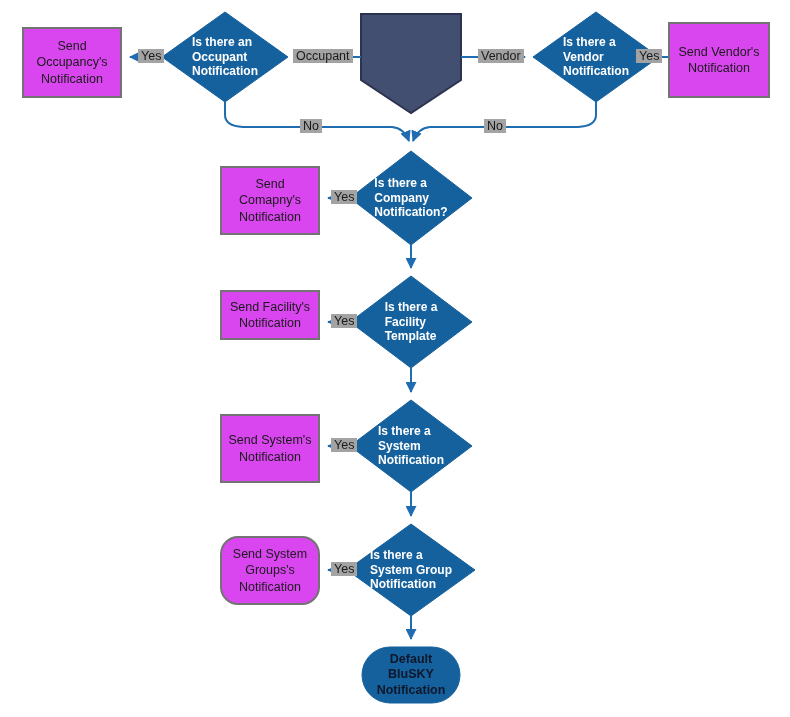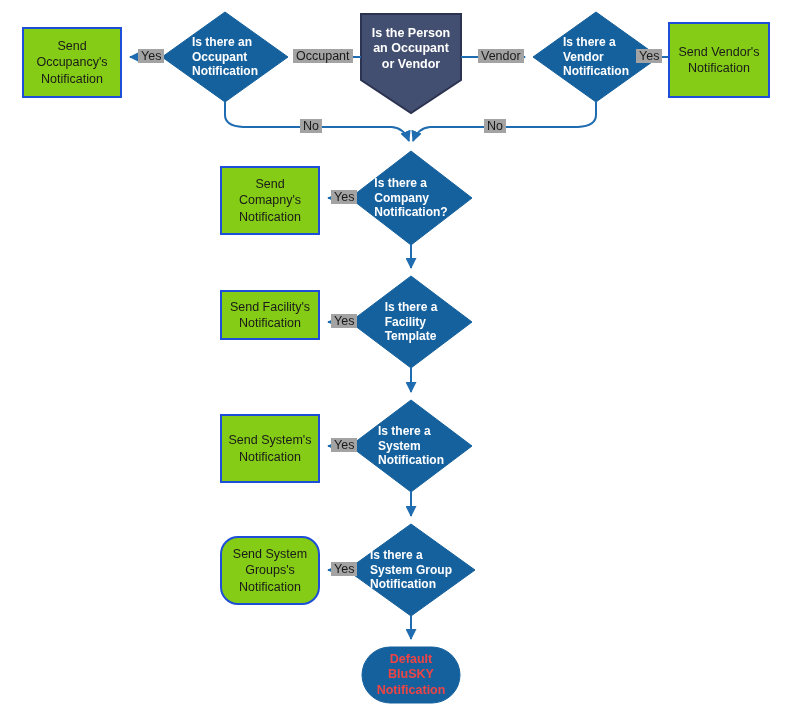--- a/index.html
+++ b/index.html
@@ -22,22 +22,22 @@
     position: absolute;
     left: 0;
     top: 0;
     width: 790px;
     height: 717px;
     display: block;
   }
   
   .proc-box {
     position: absolute;
-    background: #84cc16;
-    border: 2px solid #1d4ed8;
+    background: #d946ef;
+    border: 2px solid #737373;
     box-sizing: border-box;
   }
   .proc-box .txt {
     position: absolute;
     left: 0; top: 0; right: 0; bottom: 0;
     display: flex;
     align-items: center;
     justify-content: center;
     text-align: center;
     color: #1a1a1a;
@@ -77,21 +77,21 @@
     box-sizing: border-box;
     pointer-events: none;
   }
   
   .term-txt {
     position: absolute;
     display: flex;
     align-items: center;
     justify-content: center;
     text-align: center;
-    color: #ef4444;
+    color: #0f172a;
     font-size: 12.5px;
     font-weight: bold;
     line-height: 1.22;
     white-space: pre-line;
     box-sizing: border-box;
     pointer-events: none;
   }
   
   .edge-label {
     position: absolute;
@@ -191,23 +191,20 @@
     <div class="txt">Send System's
 Notification</div>
   </div>
 
   <div class="proc-box" style="left:220px; top:536px; width:100px; height:69px;border-radius:18px;">
     <div class="txt">Send System
 Groups's
 Notification</div>
   </div>
 
-  <div class="start-txt" style="left:361px; top:20px; width:100px; height:58px;">Is the Person
-an Occupant
-or Vendor</div>
 
   <div class="diamond-txt" style="left:178px; top:30px; width:94px; height:54px;">Is there an
 Occupant
 Notification</div>
 
   <div class="diamond-txt" style="left:549px; top:30px; width:94px; height:54px;">Is there a
 Vendor
 Notification</div>
 
   <div class="diamond-txt" style="left:364px; top:171px; width:94px; height:54px;">Is there a

